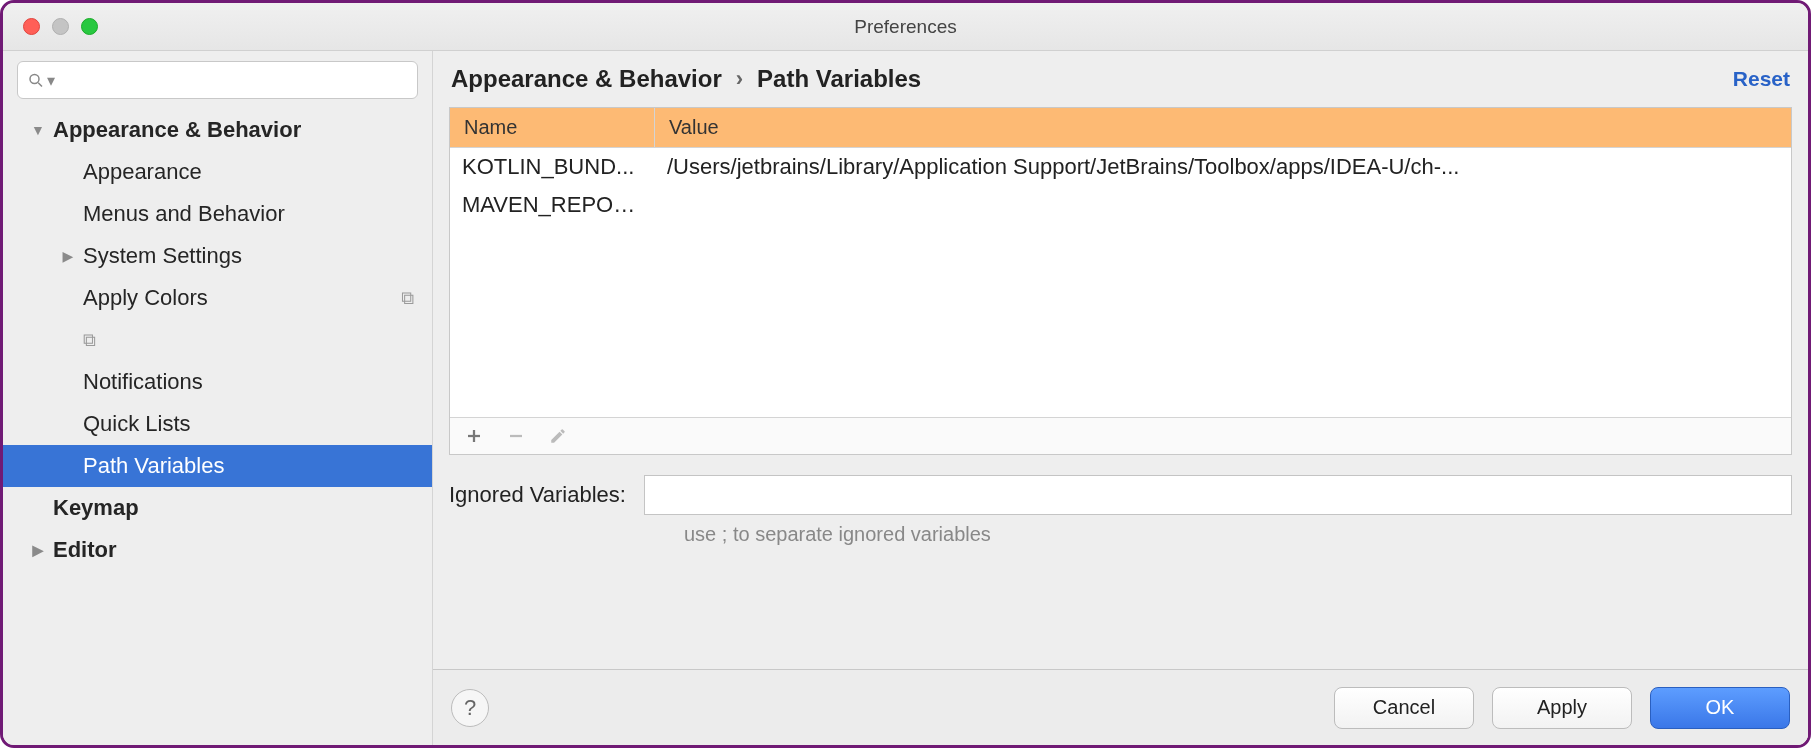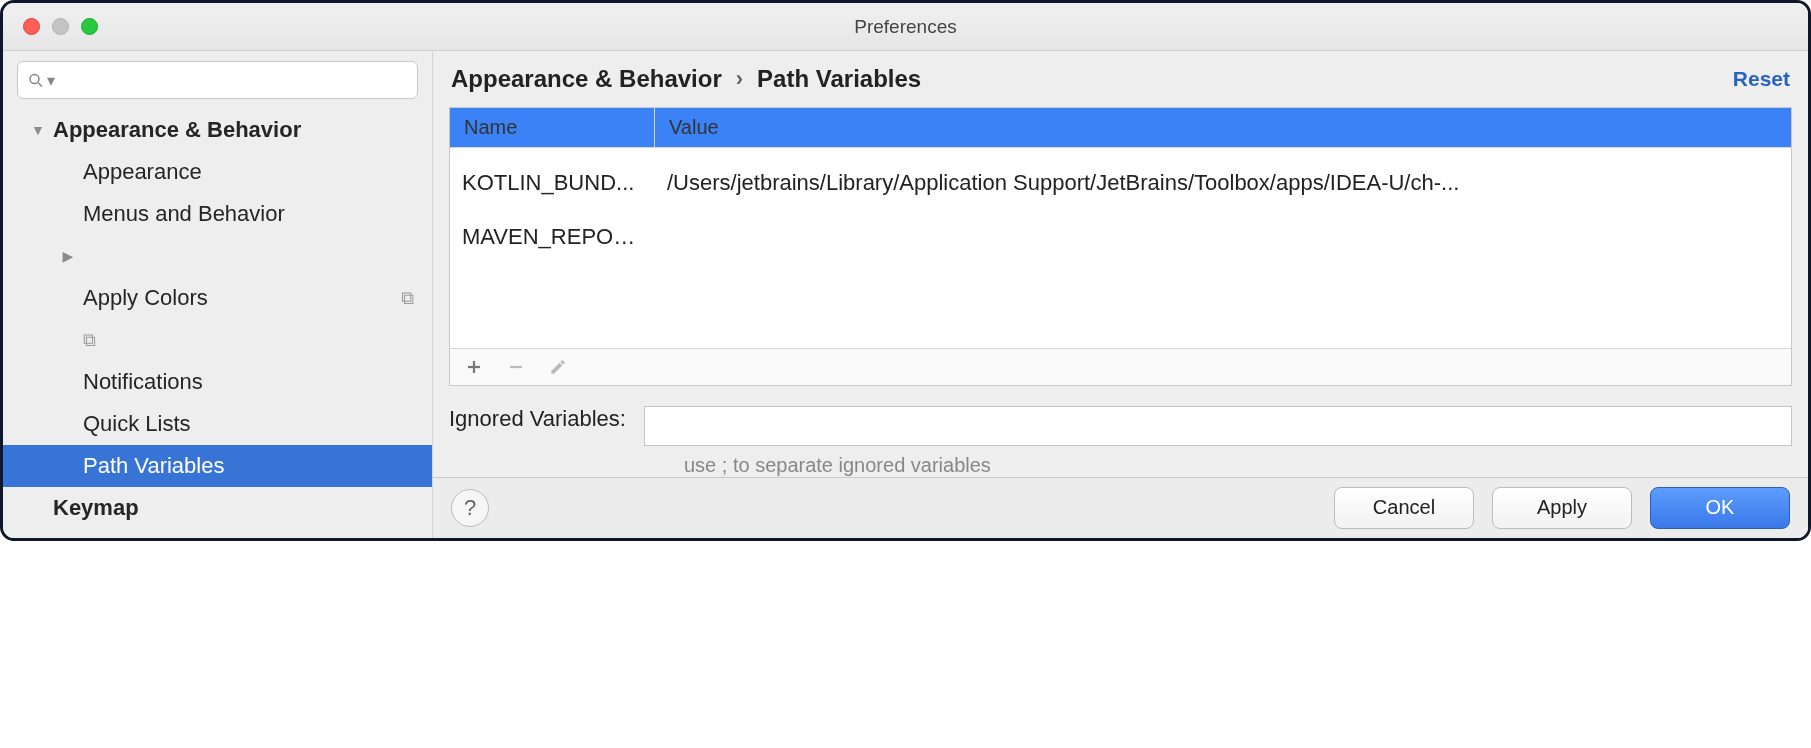--- a/index.html
+++ b/index.html
@@ -1,19 +1,19 @@
 <!DOCTYPE html>
 <html><head>
 <meta charset="utf-8">
 <style>
 * { margin: 0; padding: 0; box-sizing: border-box; font-family: -apple-system, BlinkMacSystemFont, "Segoe UI", Helvetica, Arial, sans-serif; }
 html, body { height: 100%; }
 body { background: #fff; overflow: hidden; }
 
-.window { width: 1811px; height: 541px; border: 3px solid #0f172a; border-radius: 14px; background: #ececec; display: flex; flex-direction: column; overflow: hidden; }
+.window { width: 1811px; height: 748px; border: 3px solid #701a75; border-radius: 14px; background: #ececec; display: flex; flex-direction: column; overflow: hidden; }
 
 .titlebar { height: 48px; display: flex; align-items: center; background: linear-gradient(#f0f0f0, #e6e6e6); border-bottom: 1px solid #d0d0d0; position: relative; }
 .traffic-lights { display: flex; gap: 12px; padding-left: 20px; }
 .traffic-light { width: 17px; height: 17px; border-radius: 50%; }
 .tl-red { background: #ff5f57; border: 1px solid #e0443e; }
 .tl-yellow { background: #c4c4c4; border: 1px solid #b0b0b0; }
 .tl-green { background: #28c840; border: 1px solid #1aab29; }
 .title { position: absolute; left: 0; right: 0; text-align: center; font-size: 19px; color: #444; font-weight: 400; }
 
 .main { flex: 1; display: flex; min-height: 0; }
@@ -40,36 +40,36 @@
 .tree-badge { color: #9a9a9a; font-size: 18px; margin-right: 6px; }
 
 .content { flex: 1; display: flex; flex-direction: column; background: #eeeeee; min-width: 0; }
 .crumb-row { display: flex; align-items: center; padding: 14px 18px 10px 18px; }
 .crumb { font-size: 24px; font-weight: 700; color: #222; }
 .crumb-sep { font-size: 22px; color: #666; margin: 0 14px; font-weight: 700; }
 .crumb-leaf { font-size: 24px; font-weight: 700; color: #222; }
 .reset-link { margin-left: auto; color: #2862c7; font-size: 21px; font-weight: 600; cursor: pointer; }
 
 .panel { margin: 4px 16px 0 16px; border: 1px solid #c8c8c8; background: #fff; display: flex; flex-direction: column; height: 348px; }
-.table-header { display: flex; border-bottom: 1px solid #d4d4d4; background: #3b82f6; }
+.table-header { display: flex; border-bottom: 1px solid #d4d4d4; background: #fdba74; }
 .th { padding: 8px 14px; font-size: 20px; color: #333; border-right: 1px solid #d4d4d4; }
 .th:last-child { border-right: none; }
 .th-name { width: 205px; flex: 0 0 205px; }
 .th-value { flex: 1; }
 .table-body { flex: 1; overflow: hidden; }
-.tr { display: flex; font-size: 22px; color: #222; margin-top: 16px; }
+.tr { display: flex; font-size: 22px; color: #222; }
 .td { padding: 6px 12px; white-space: nowrap; overflow: hidden; text-overflow: ellipsis; }
 .td-name { width: 205px; flex: 0 0 205px; }
 .td-value { flex: 1; min-width: 0; }
 .table-toolbar { display: flex; gap: 22px; padding: 8px 14px; border-top: 1px solid #d4d4d4; background: #fafafa; }
 .tb-btn { width: 20px; height: 20px; display: flex; align-items: center; justify-content: center; cursor: pointer; color: #777; }
 .tb-btn.disabled { color: #bbb; cursor: default; }
 .tb-btn svg { width: 18px; height: 18px; }
 
-.ignored-row { display: flex; margin: 20px 16px 0 16px; gap: 18px; }
+.ignored-row { display: flex; align-items: center; margin: 20px 16px 0 16px; gap: 18px; }
 .ignored-label { font-size: 22px; color: #222; }
 .ignored-input { flex: 1; height: 40px; border: 1px solid #c4c4c4; background: #fff; padding: 0 10px; font-size: 20px; }
 .hint-row { margin: 8px 16px 0 16px; padding-left: 235px; }
 .hint { font-size: 20px; color: #888; }
 
 .footer { height: 76px; border-top: 1px solid #c8c8c8; background: #ececec; display: flex; align-items: center; padding: 0 18px; margin-top: auto; }
 .help-btn { width: 38px; height: 38px; border-radius: 50%; border: 1px solid #bcbcbc; background: #f6f6f6; display: flex; align-items: center; justify-content: center; font-size: 22px; color: #666; cursor: pointer; }
 .footer-right { margin-left: auto; display: flex; gap: 18px; }
 .btn { min-width: 140px; height: 42px; border-radius: 8px; border: 1px solid #bcbcbc; background: linear-gradient(#ffffff, #f2f2f2); font-size: 20px; color: #222; cursor: pointer; padding: 0 24px; }
 .btn.primary { background: linear-gradient(#5d9dff, #3a77e8); border: 1px solid #2a5fc0; color: #fff; }
@@ -111,20 +111,21 @@
             <span class="tree-label">Appearance &amp; Behavior</span>
           </div>
           <div class="tree-item level2">
             <span class="tree-label">Appearance</span>
           </div>
           <div class="tree-item level2">
             <span class="tree-label">Menus and Behavior</span>
           </div>
           <div class="tree-item level2" style="padding-left: 56px;">
             <span class="tree-arrow col"></span>
+            <span class="tree-label">System Settings</span>
           </div>
           <div class="tree-item level2">
             <span class="tree-label">Apply Colors</span>
             <span class="tree-badge">⧉</span>
           </div>
           <div class="tree-item level2">
             <span class="tree-badge">⧉</span>
           </div>
           <div class="tree-item level2">
             <span class="tree-label">Notifications</span>

